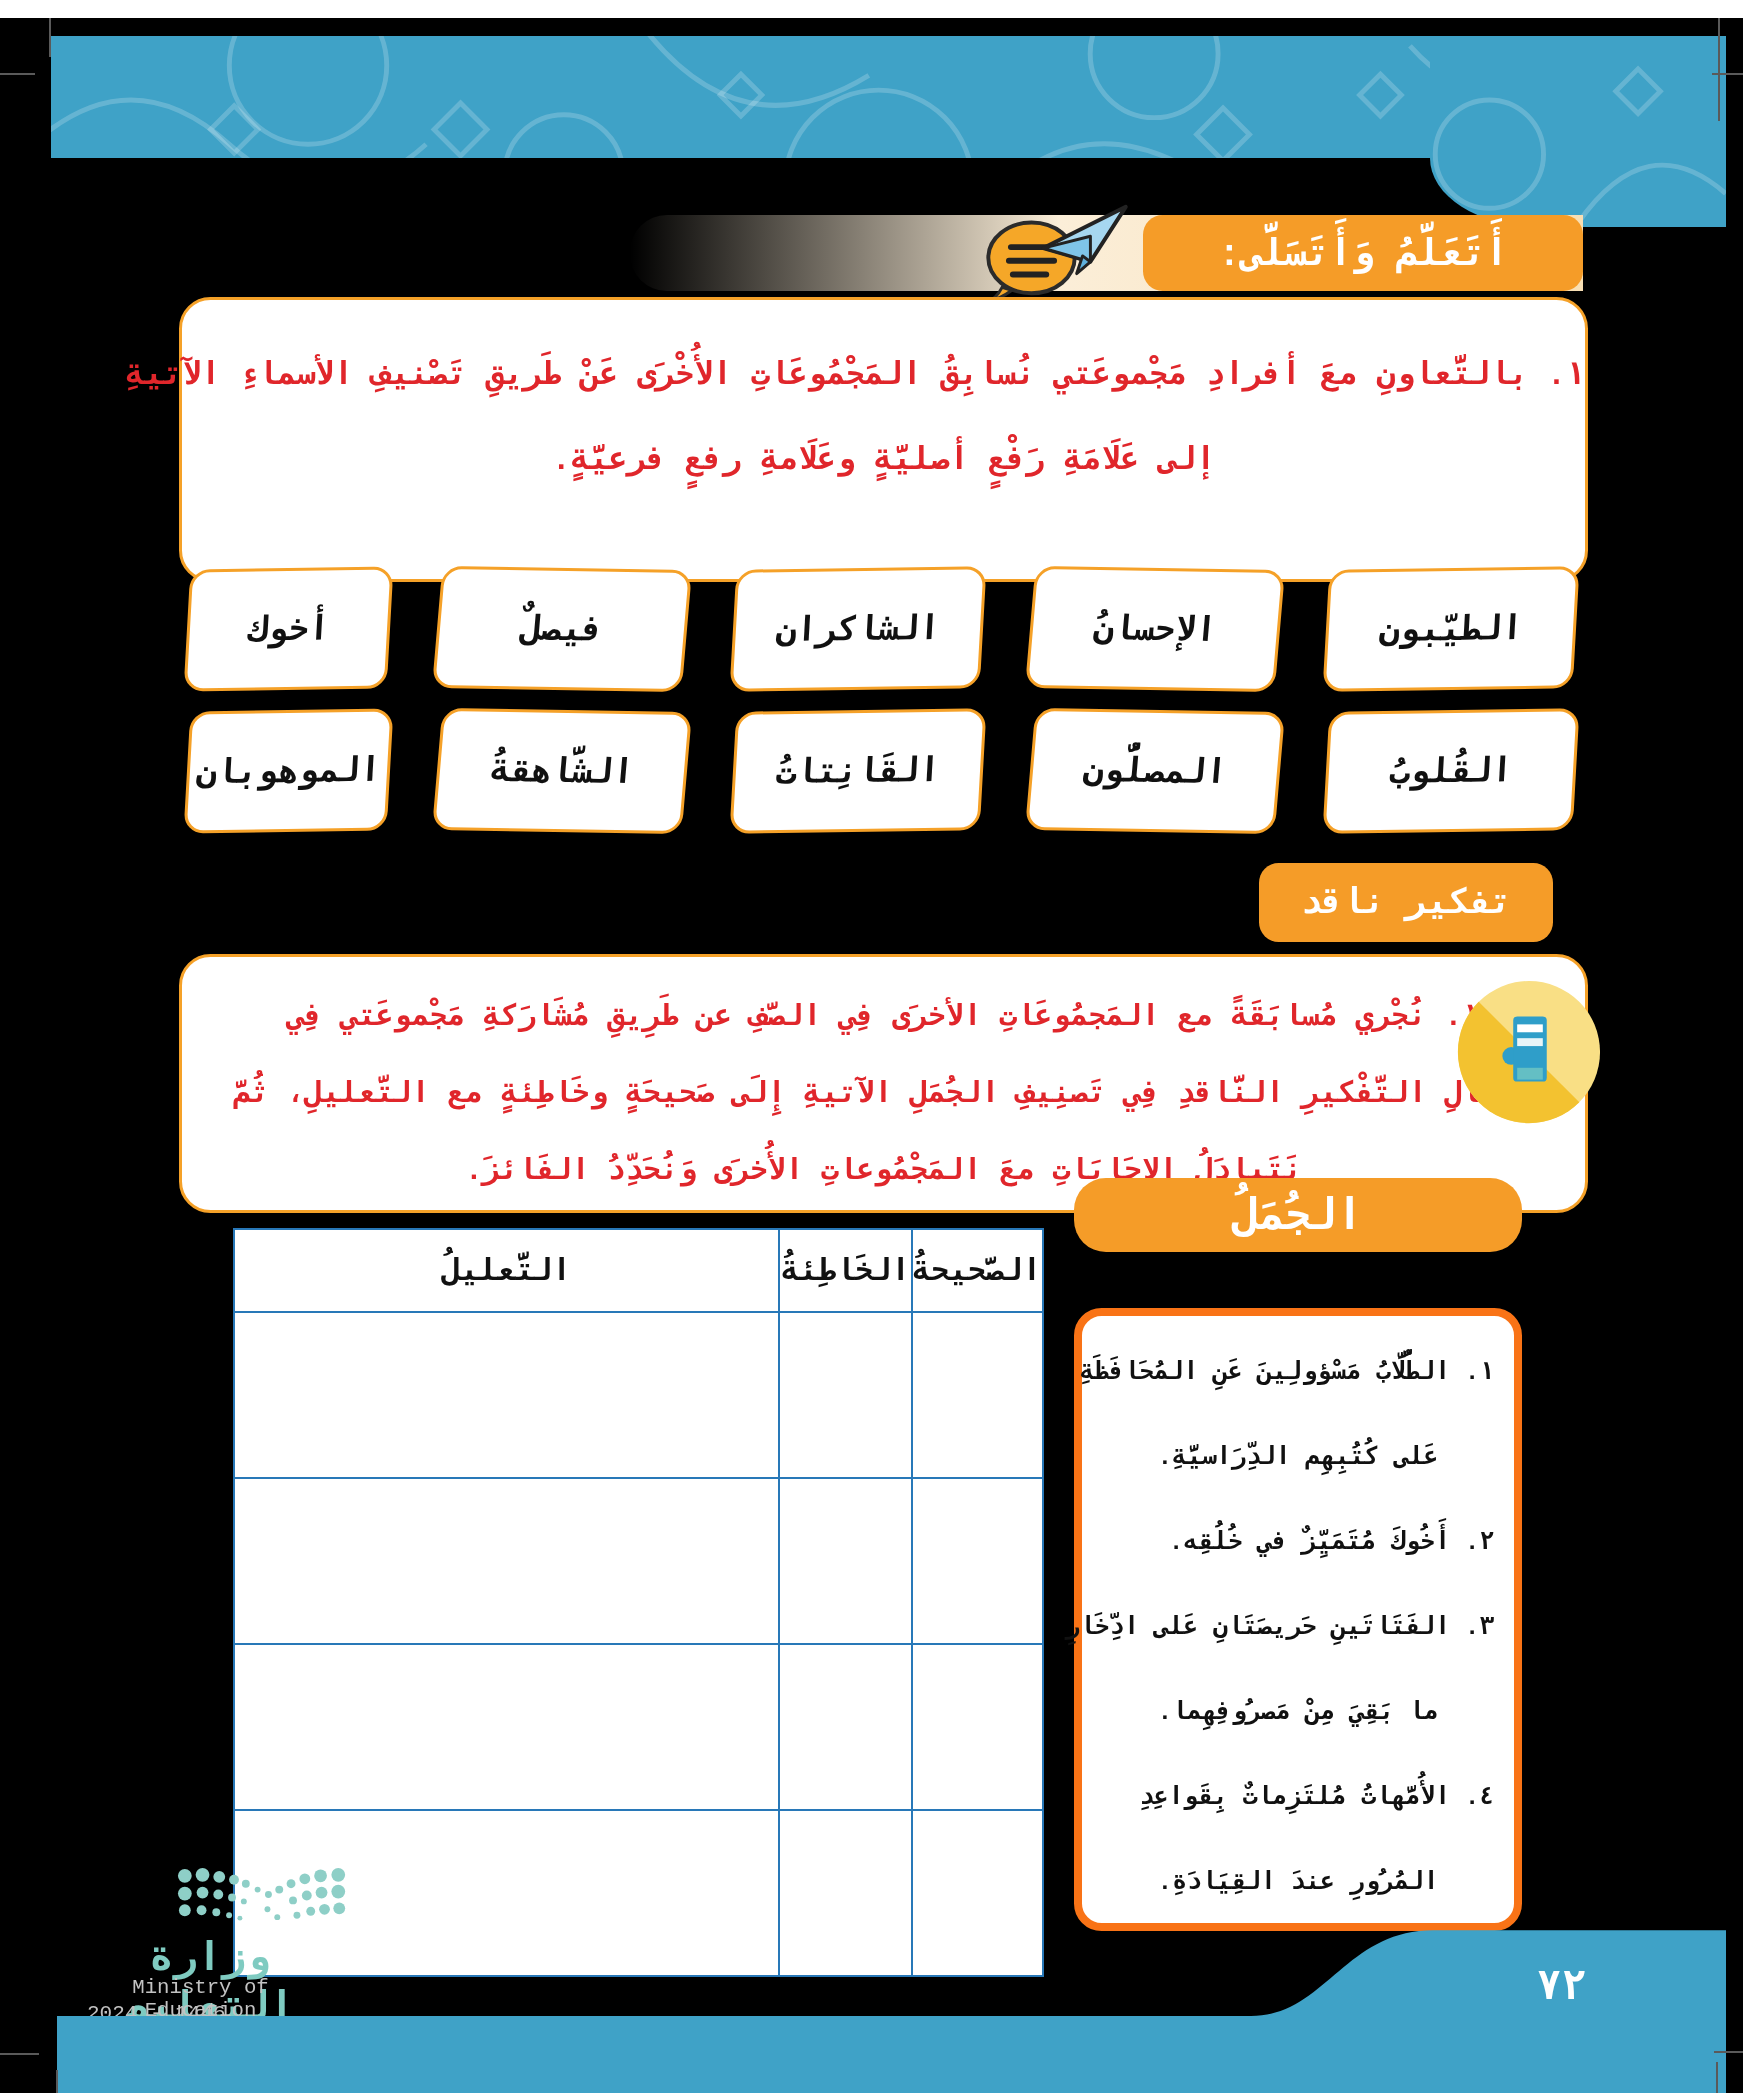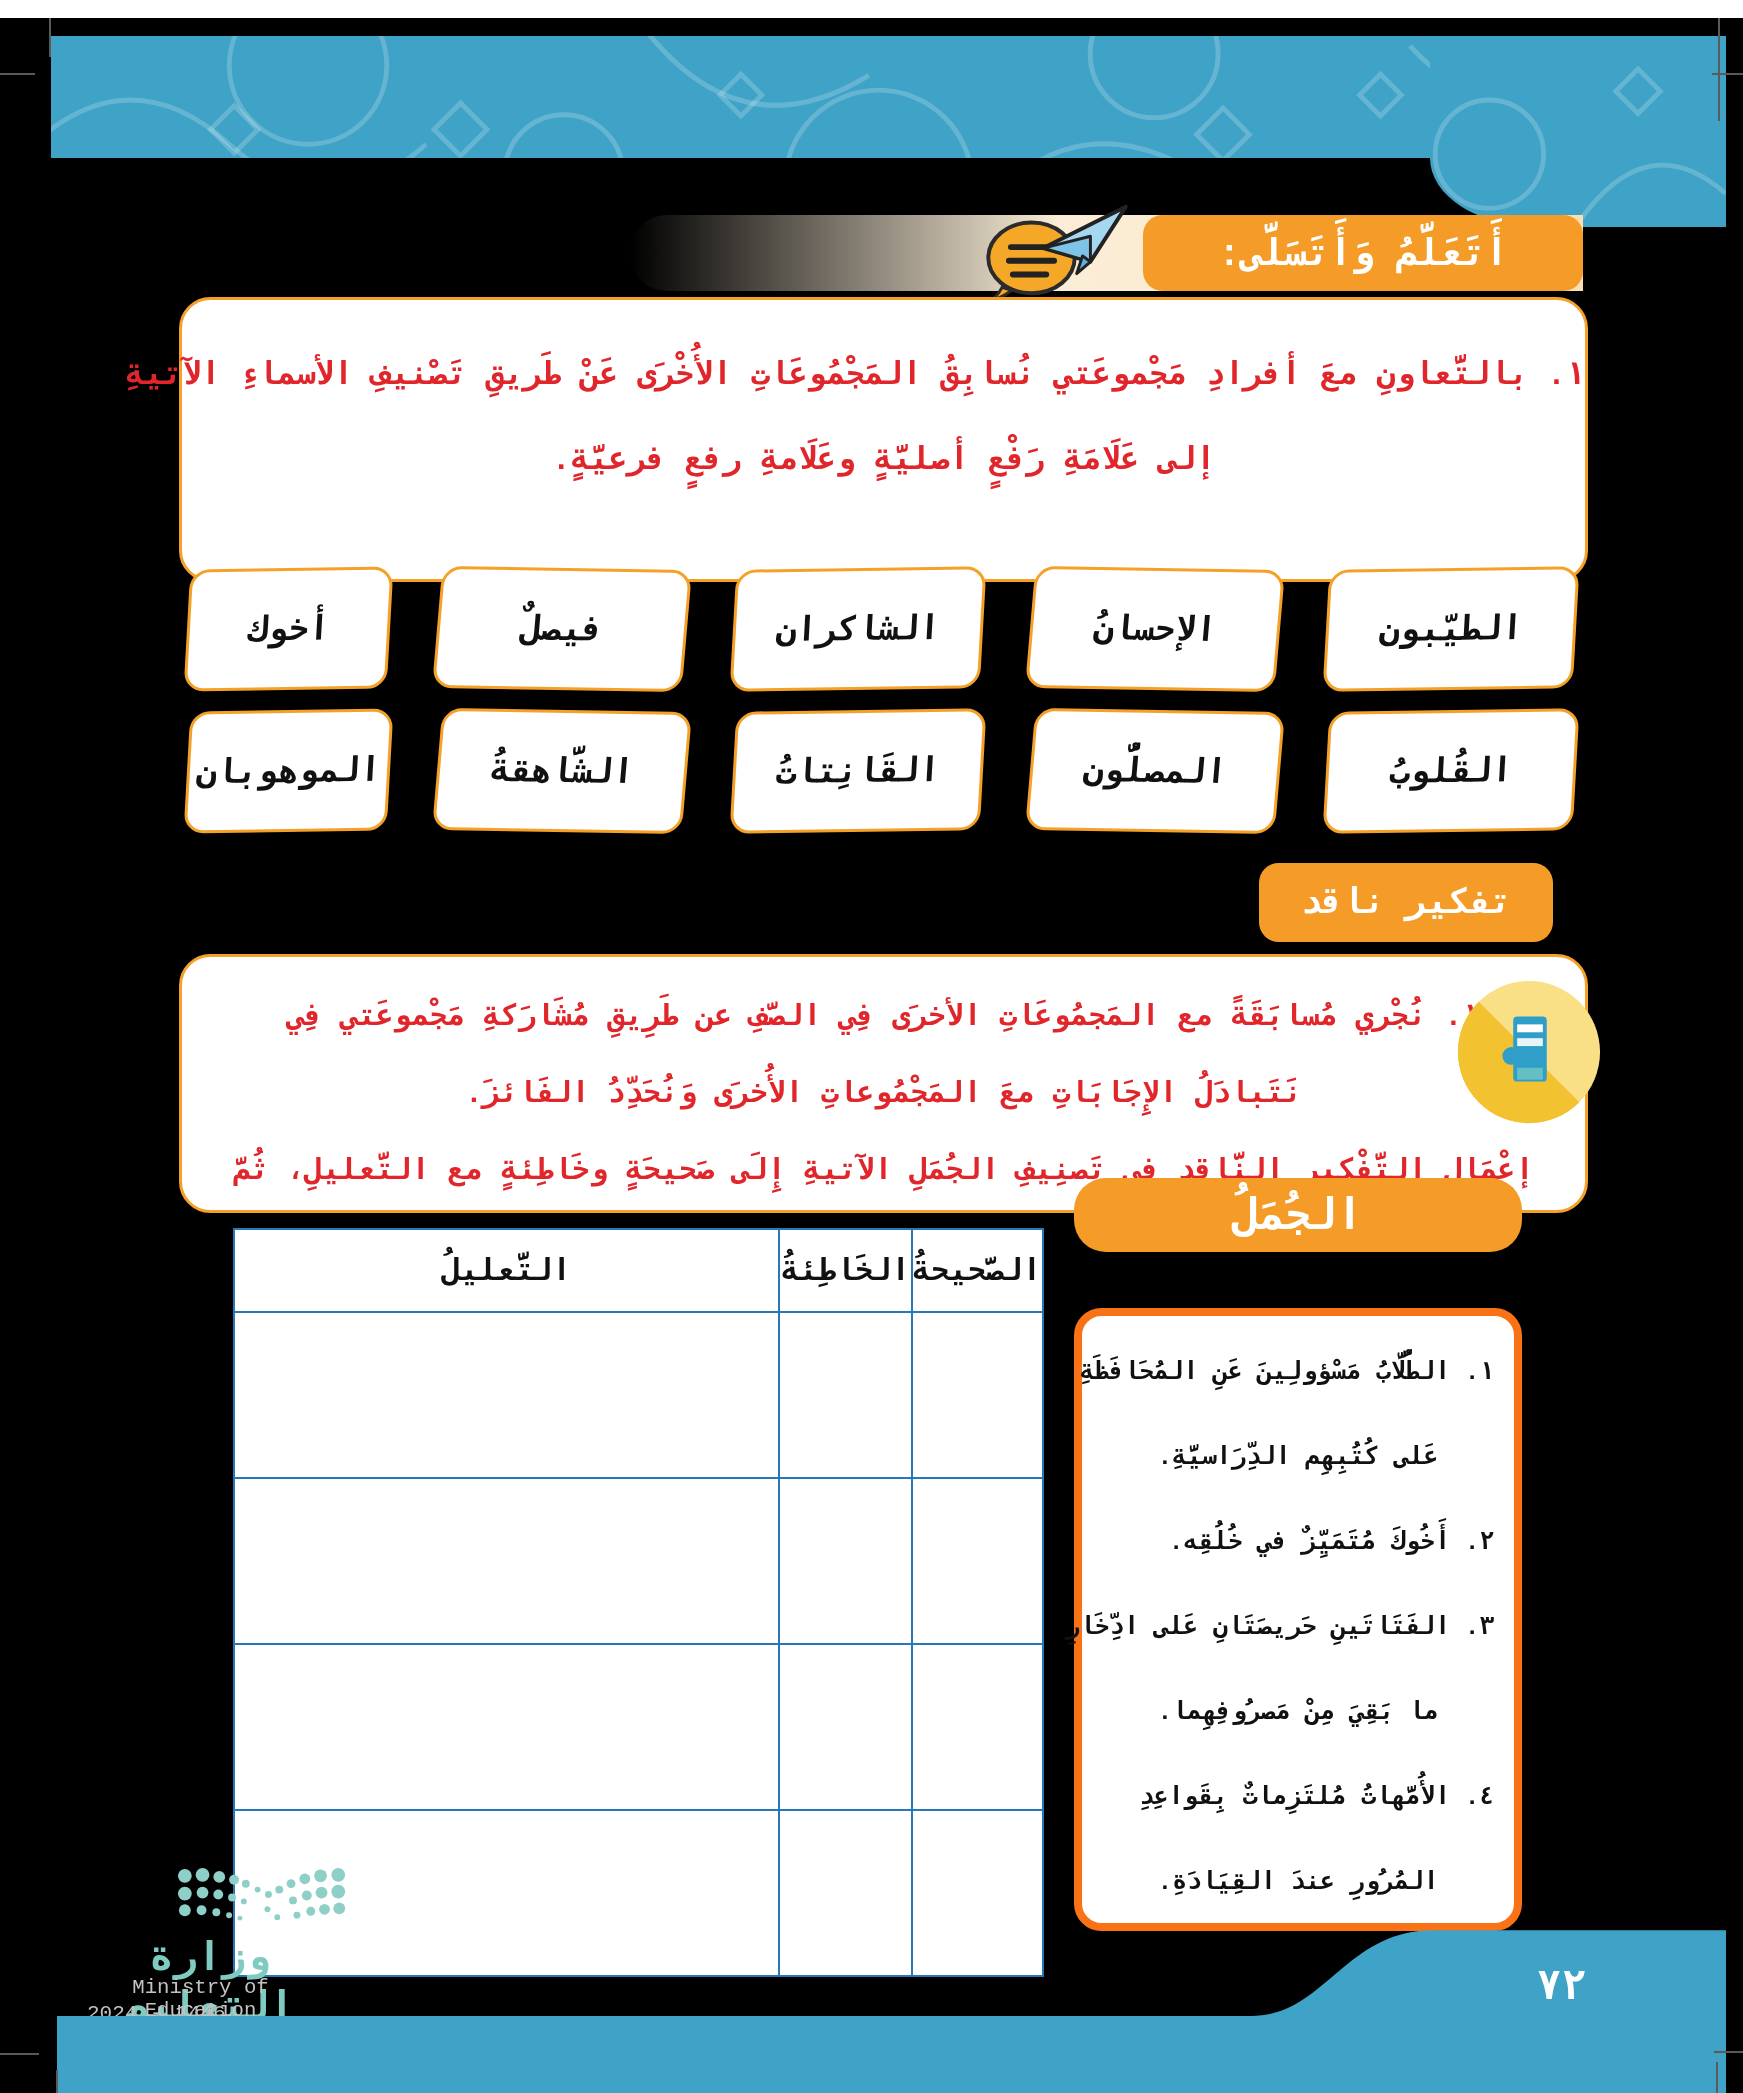--- a/index.html
+++ b/index.html
@@ -166,22 +166,22 @@
     <div class="word-card">
         <span>الموهوبان</span>
       </div>
   </div>
 
   <div class="badge critical-badge">
     <span dir="rtl">تفكير ناقد</span>
   </div>
   <div class="inst-box box-critical">
     <div class="iline">١. نُجْري مُسابَقَةً مع المَجمُوعَاتِ الأخرَى فِي الصَّفِ عن طَرِيقِ مُشَارَكةِ مَجْموعَتي فِي</div>
+    <div class="iline">إعْمَالِ التَّفْكيرِ النَّاقدِ فِي تَصنِيفِ الجُمَلِ الآتيةِ إِلَى صَحيحَةٍ وخَاطِئةٍ مع التَّعليلِ، ثُمَّ</div>
     <div class="iline">نَتَبادَلُ الإِجَابَاتِ معَ المَجْمُوعاتِ الأُخرَى وَنُحَدِّدُ الفَائزَ.</div>
-    <div class="iline">إعْمَالِ التَّفْكيرِ النَّاقدِ فِي تَصنِيفِ الجُمَلِ الآتيةِ إِلَى صَحيحَةٍ وخَاطِئةٍ مع التَّعليلِ، ثُمَّ</div>
   </div>
 
   <svg class="icon-svg" style="left:1456px;top:961px;" width="146" height="146" viewBox="0 0 148 148">
     <circle cx="74" cy="74" r="72" fill="#f9df85"></circle>
     <path d="M23,23 A72,72 0 0 0 125,125 Z" fill="#f3c230"></path>
     <circle cx="56" cy="78" r="9" fill="#2f9ec9"></circle>
     <rect x="58" y="38" width="34" height="66" rx="4" fill="#2f9ec9"></rect>
     <rect x="62" y="46" width="26" height="8" fill="#ffffff"></rect>
     <rect x="62" y="60" width="26" height="8" fill="#e8f4f8"></rect>
     <rect x="62" y="90" width="26" height="12" fill="#64bfc4"></rect>

